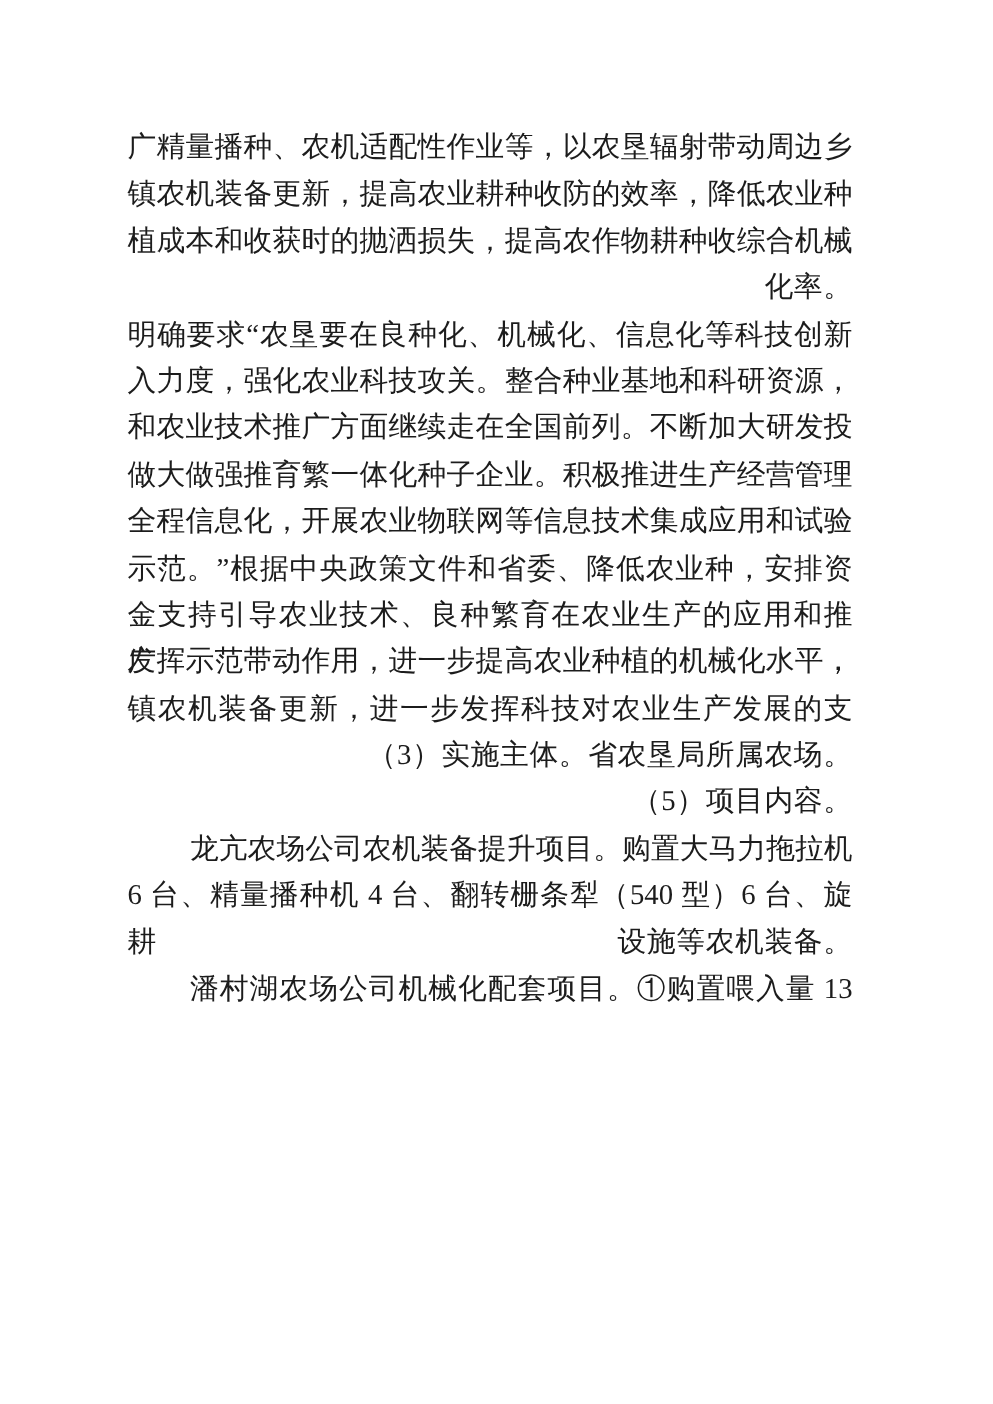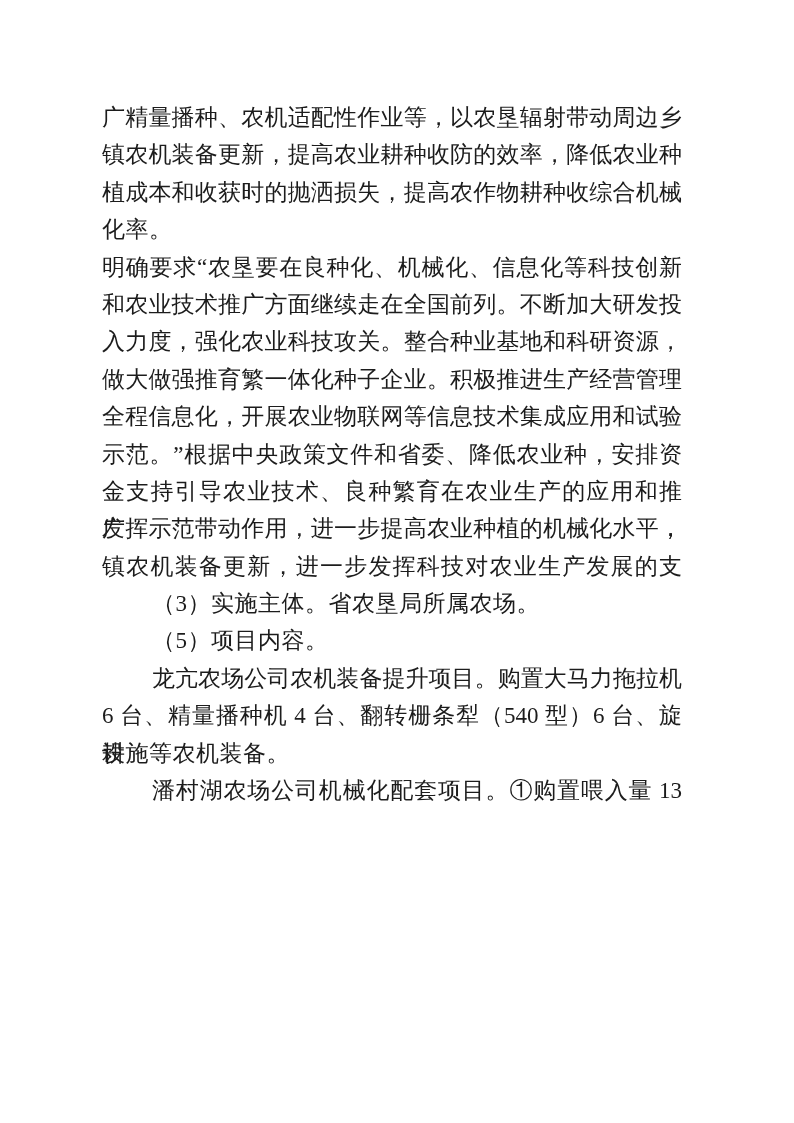--- a/index.html
+++ b/index.html
@@ -20,21 +20,21 @@
   .doc-body {
     position: absolute;
     left: 102px;
     top: 99px;
     width: 580px;
   }
   .line {
     font-size: 23px;
     line-height: 37.4px;
     height: 37.4px;
-    text-align: left;
+    text-align: right;
     white-space: nowrap;
     letter-spacing: 0.5px;
   }
   .line.fill {
     white-space: normal;
     text-align: justify;
     text-align-last: justify;
     text-justify: inter-character;
     letter-spacing: 0;
   }
@@ -53,22 +53,22 @@
 </head>
 <body>
 
 <div class="page">
   <div class="doc-body" id="doc-lines">
       <div class="line fill">广精量播种、农机适配性作业等，以农垦辐射带动周边乡</div>
       <div class="line fill">镇农机装备更新，提高农业耕种收防的效率，降低农业种</div>
       <div class="line fill">植成本和收获时的抛洒损失，提高农作物耕种收综合机械</div>
       <div class="line">化率。</div>
       <div class="line fill">明确要求“农垦要在良种化、机械化、信息化等科技创新</div>
+      <div class="line fill">入力度，强化农业科技攻关。整合种业基地和科研资源，</div>
       <div class="line fill">和农业技术推广方面继续走在全国前列。不断加大研发投</div>
-      <div class="line fill">入力度，强化农业科技攻关。整合种业基地和科研资源，</div>
       <div class="line fill">做大做强推育繁一体化种子企业。积极推进生产经营管理</div>
       <div class="line fill">全程信息化，开展农业物联网等信息技术集成应用和试验</div>
       <div class="line fill">示范。”根据中央政策文件和省委、降低农业种，安排资</div>
       <div class="line fill">金支持引导农业技术、良种繁育在农业生产的应用和推广，</div>
       <div class="line fill">发挥示范带动作用，进一步提高农业种植的机械化水平，</div>
       <div class="line fill">镇农机装备更新，进一步发挥科技对农业生产发展的支</div>
       <div class="line indent">（3）实施主体。省农垦局所属农场。</div>
       <div class="line indent">（5）项目内容。</div>
       <div class="line indent fill">龙亢农场公司农机装备提升项目。购置大马力拖拉机</div>
       <div class="line fill">6 台、精量播种机 4 台、翻转栅条犁（540 型）6 台、旋耕</div>

